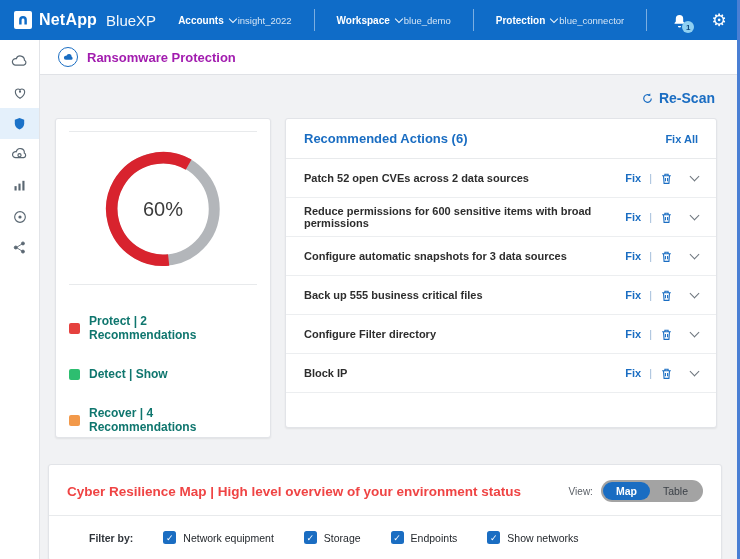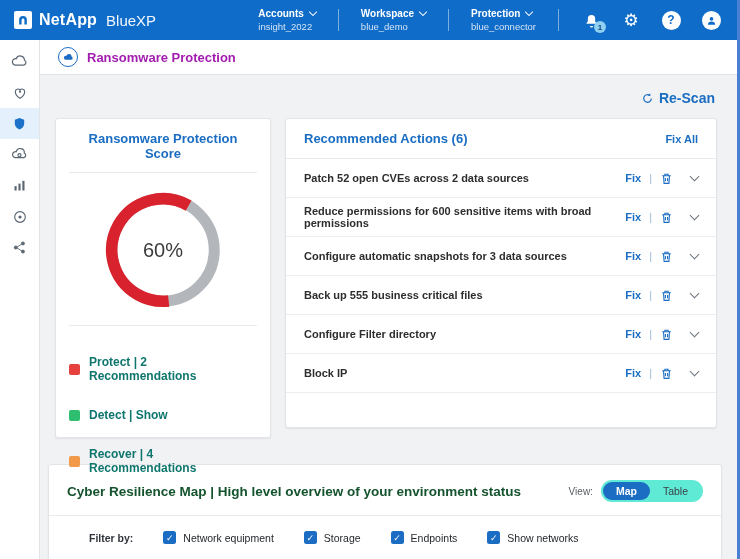--- a/index.html
+++ b/index.html
@@ -7,21 +7,21 @@
   .page { width:740px; height:559px; background:#f1f2f4; overflow:hidden; position:relative;
           border-right:3px solid #4a7fd4; display:flex; flex-direction:column; }
 
   
   .header { height:40px; background:#0f6cc8; display:flex; align-items:center; padding:0 14px; flex:0 0 40px; color:#fff; }
   .brand { display:flex; align-items:center; gap:7px; }
   .logo-mark { width:18px; height:18px; background:#fff; border-radius:2px; display:flex; align-items:center; justify-content:center; }
   .brand-name { font-size:16px; font-weight:bold; letter-spacing:.2px; }
   .brand-product { font-size:15px; font-weight:400; margin-left:2px; opacity:.95;text-align:center; }
   .hmenus { display:flex; align-items:center; margin-left:auto; gap:0; }
-  .hmenu { display:flex; flex-direction:column; gap:2px; padding:0 22px; cursor:pointer; }
+  .hmenu { display:flex; gap:2px; padding:0 22px; cursor:pointer; }
   .hmenu-top { display:flex; align-items:center; gap:6px; font-size:10px; font-weight:bold; }
   .hmenu-val { font-size:9.5px; color:rgba(255,255,255,.82); }
   .hsep { width:1px; height:22px; background:rgba(255,255,255,.45); }
   .hicons { display:flex; align-items:center; gap:16px; padding-left:20px; }
   .hicon { position:relative; width:24px; height:24px; display:flex; align-items:center; justify-content:center; cursor:pointer; }
   .gear-glyph { font-family:"DejaVu Sans", sans-serif; font-size:17px; color:#fff; line-height:1; }
   .circle-icon { width:19px; height:19px; background:#fff; border-radius:50%; display:flex; align-items:center; justify-content:center; color:#0f6cc8; font-size:12px; font-weight:bold; }
   .badge { position:absolute; bottom:-1px; right:-3px; width:12px; height:12px; border-radius:50%;
            background:#8fd0f2; color:#10497e; font-size:8px; font-weight:bold; display:flex; align-items:center; justify-content:center; }
   .chev { width:6px; height:6px; border-right:1.6px solid rgba(255,255,255,.95); border-bottom:1.6px solid rgba(255,255,255,.95);
@@ -65,24 +65,24 @@
   .action-text { font-size:11px; font-weight:bold; color:#2d2d2d; }
   .action-ctrls { display:flex; align-items:center; gap:8px; }
   .fix-link { color:#1a6dc2; font-size:11px; font-weight:bold; cursor:pointer; }
   .pipe { color:#9db9d8; font-size:11px; }
   .trash-btn { cursor:pointer; display:flex; }
   .chev-down { width:7px; height:7px; border-right:1.6px solid #6d757d; border-bottom:1.6px solid #6d757d; transform:rotate(45deg); margin:-3px 2px 0 10px; cursor:pointer; }
 
   
   .map-card { margin:26px 15px 0 8px; }
   .map-head { display:flex; align-items:center; justify-content:space-between; padding:15px 18px 13px; border-bottom:1px solid #e8eaec; }
-  .map-title { color:#14532d; font-size:13.5px; font-weight:600; }
+  .map-title { color:#ef4444; font-size:13.5px; font-weight:600; }
   .view-group { display:flex; align-items:center; gap:8px; }
   .view-label { font-size:10px; color:#5a5f66; }
-  .toggle { display:flex; background:#5eead4; border-radius:12px; padding:2px; }
+  .toggle { display:flex; background:#a3a3a3; border-radius:12px; padding:2px; }
   .toggle-opt { font-size:10.5px; padding:3px 13px; border-radius:10px; cursor:pointer; color:#3c4148; }
   .toggle-opt.selected { background:#1a6dc2; color:#fff; font-weight:bold; }
   .filter-row { display:flex; align-items:center; padding:15px 18px 16px 40px; gap:30px; }
   .filter-label { font-size:10.5px; font-weight:bold; color:#30353b; }
   .check-group { display:flex; align-items:center; gap:7px; cursor:pointer; }
   .checkbox { width:13px; height:13px; background:#1a6dc2; border-radius:2.5px; display:flex; align-items:center; justify-content:center;
               color:#fff; font-size:9px; font-weight:bold; font-family:"DejaVu Sans", sans-serif; }
   .check-text { font-size:10.5px; color:#24282d; }
 
   svg { display:block; }
@@ -220,21 +220,20 @@
               <path d="M19 12a7 7 0 1 1-2.5-5.4"></path>
                 <path d="M17 2.5l.3 4.6-4.6.3" stroke-width="0" fill="#1a6dc2"></path>
             </svg>
             <span>Re-Scan</span>
           </span>
         </div>
 
         <div class="cards-row">
 
           <div class="card score-card">
-            <div class="score-title">Ransomware Protection Score</div>
             <div class="score-div"></div>
             <div class="donut-wrap">
               <svg width="122" height="122" viewBox="0 0 100 100">
                 <circle cx="50" cy="50" r="42" fill="none" stroke="#b3b6ba" stroke-width="9"></circle>
                 <g transform="translate(100,0) scale(-1,1)">
                   <circle cx="50" cy="50" r="42" fill="none" stroke="#d8232e" stroke-width="9.5" transform="rotate(-120 50 50)" stroke-dasharray="158.3362697409256 263.89378290154264"></circle>
                 </g>
               </svg>
               <div class="donut-label">60%</div>
             </div>

